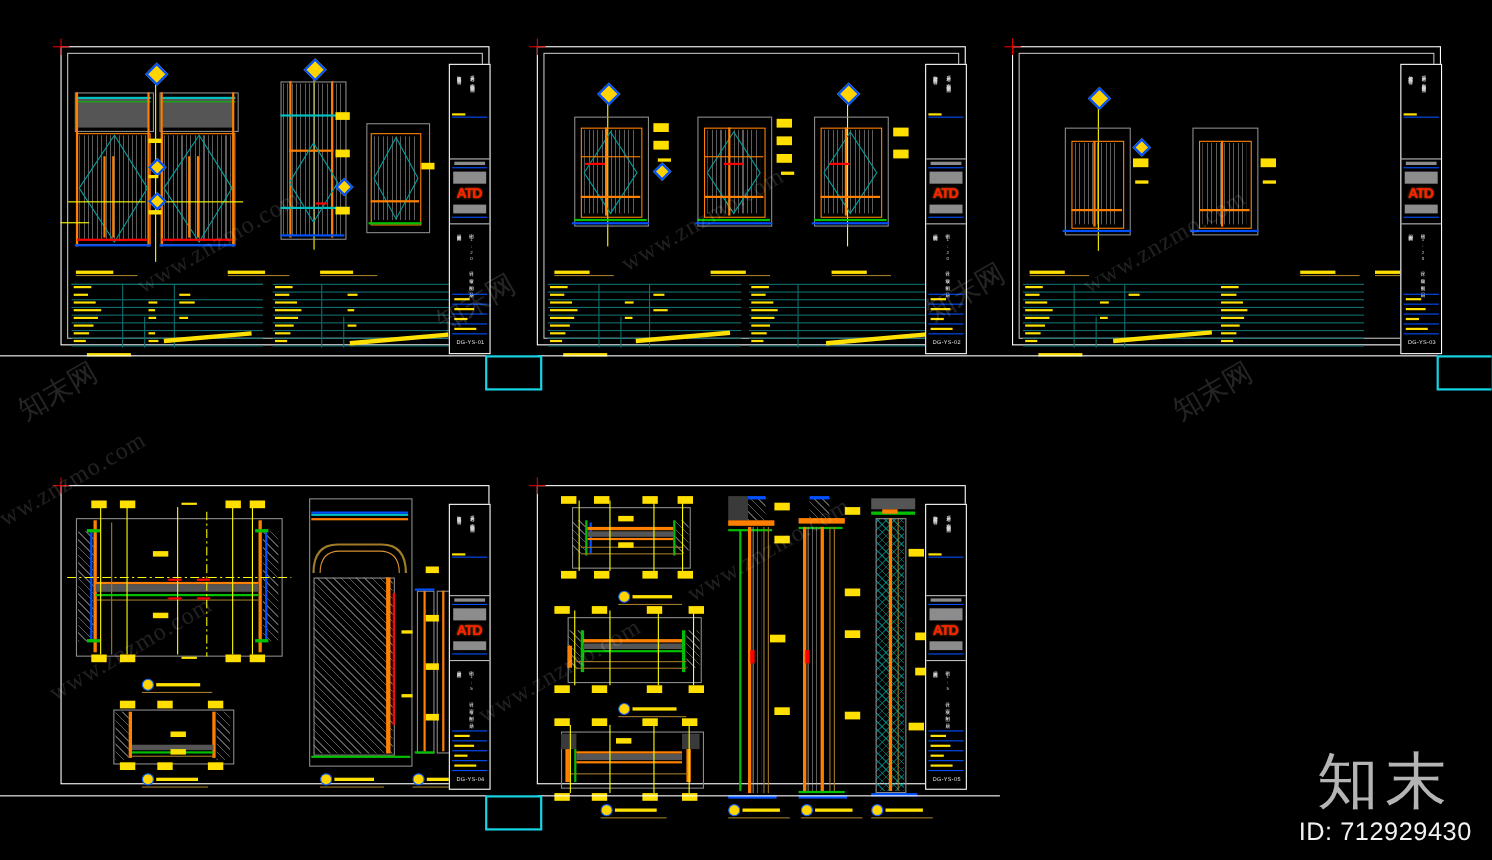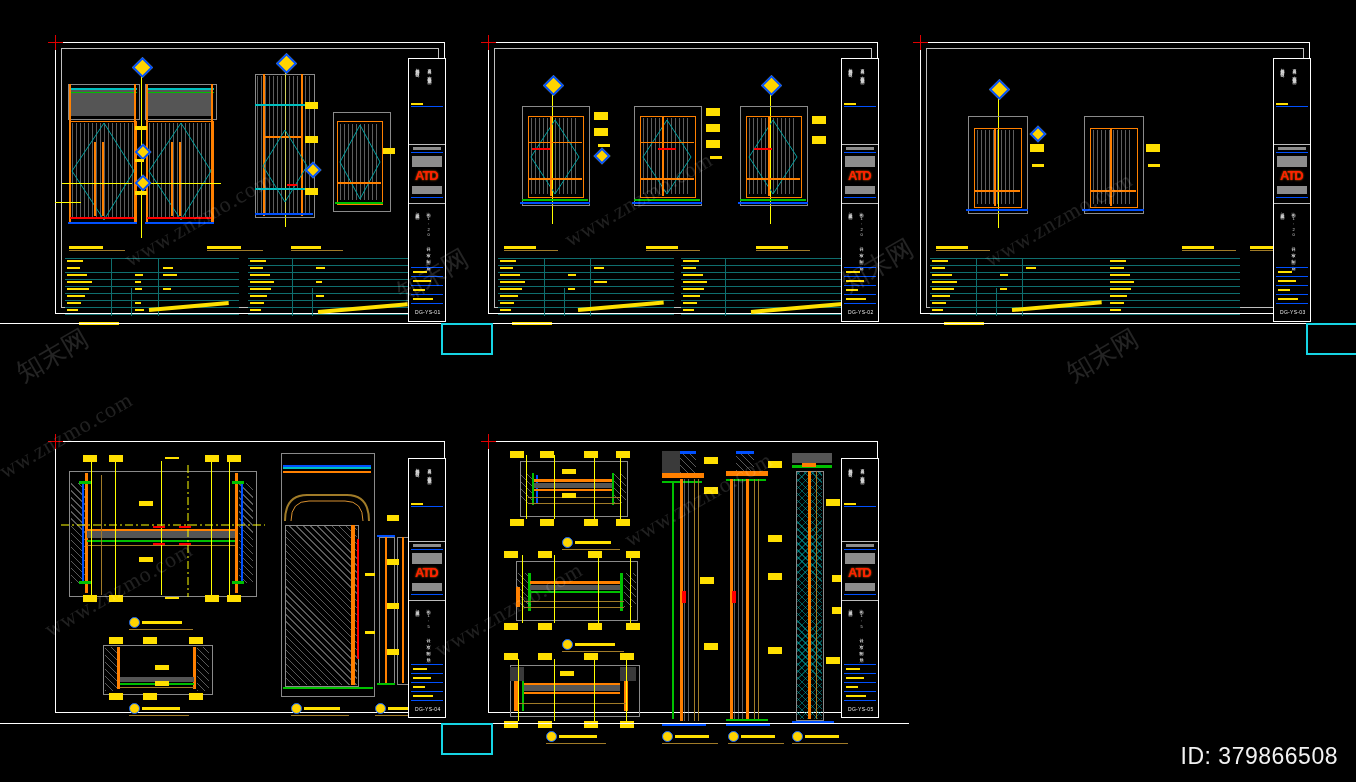--- a/index.html
+++ b/index.html
@@ -940,16 +940,17 @@
   <div class="wm" style="left:40px;top:620px;">www.znzmo.com</div>
   <div class="wm" style="left:430px;top:640px;">www.znzmo.com</div>
   <div class="wm" style="left:620px;top:530px;">www.znzmo.com</div>
   <div class="wm" style="left:-20px;top:470px;">www.znzmo.com</div>
   <div class="wm-cn" style="left:10px;top:360px;">知末网</div>
   <div class="wm-cn" style="left:390px;top:280px;">知末网</div>
   <div class="wm-cn" style="left:1060px;top:360px;">知末网</div>
   <div class="wm-cn" style="left:835px;top:270px;">知末网</div>
 
   <div class="brandwrap">
-    <div class="brand-id">ID: 379866508</div>
+    <div class="brand-cn">知末</div>
+    <div class="brand-id">ID: 712929430</div>
   </div>
 
 </div>
 
 </body></html>

